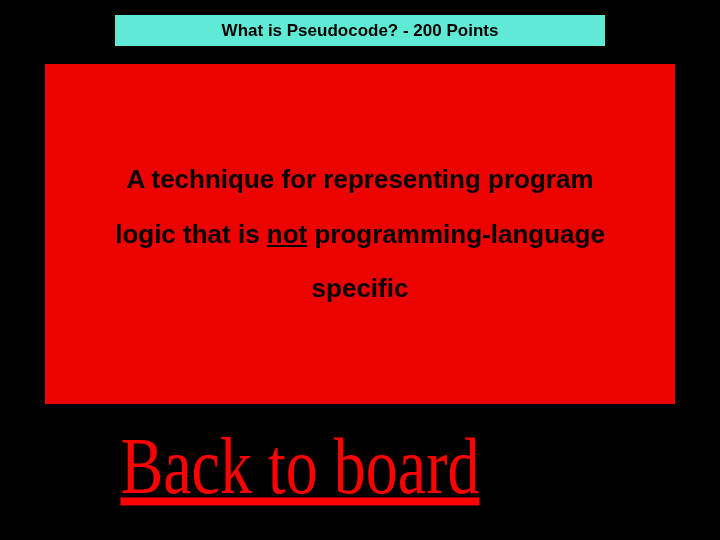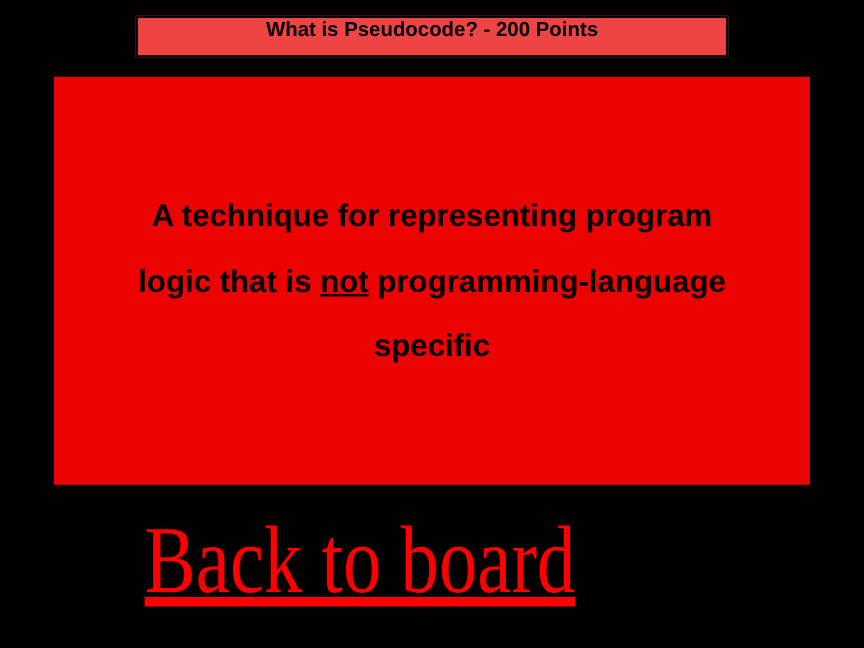--- a/index.html
+++ b/index.html
@@ -8,24 +8,24 @@
     background: #000000;
     font-family: Verdana, Geneva, sans-serif;
     position: relative;
   }
   .title-box {
     position: absolute;
     top: 13px;
     left: 113px;
     width: 494px;
     height: 35px;
-    background: #ef4444;
+    background: #5eead4;
     border: 2px solid #000000;
     display: flex;
-    align-items: flex-start;
+    align-items: center;
     justify-content: center;
   }
   .title-text {
     font-weight: bold;
     font-size: 17px;
     color: #000000;
   }
   .answer-box {
     position: absolute;
     top: 64px;

